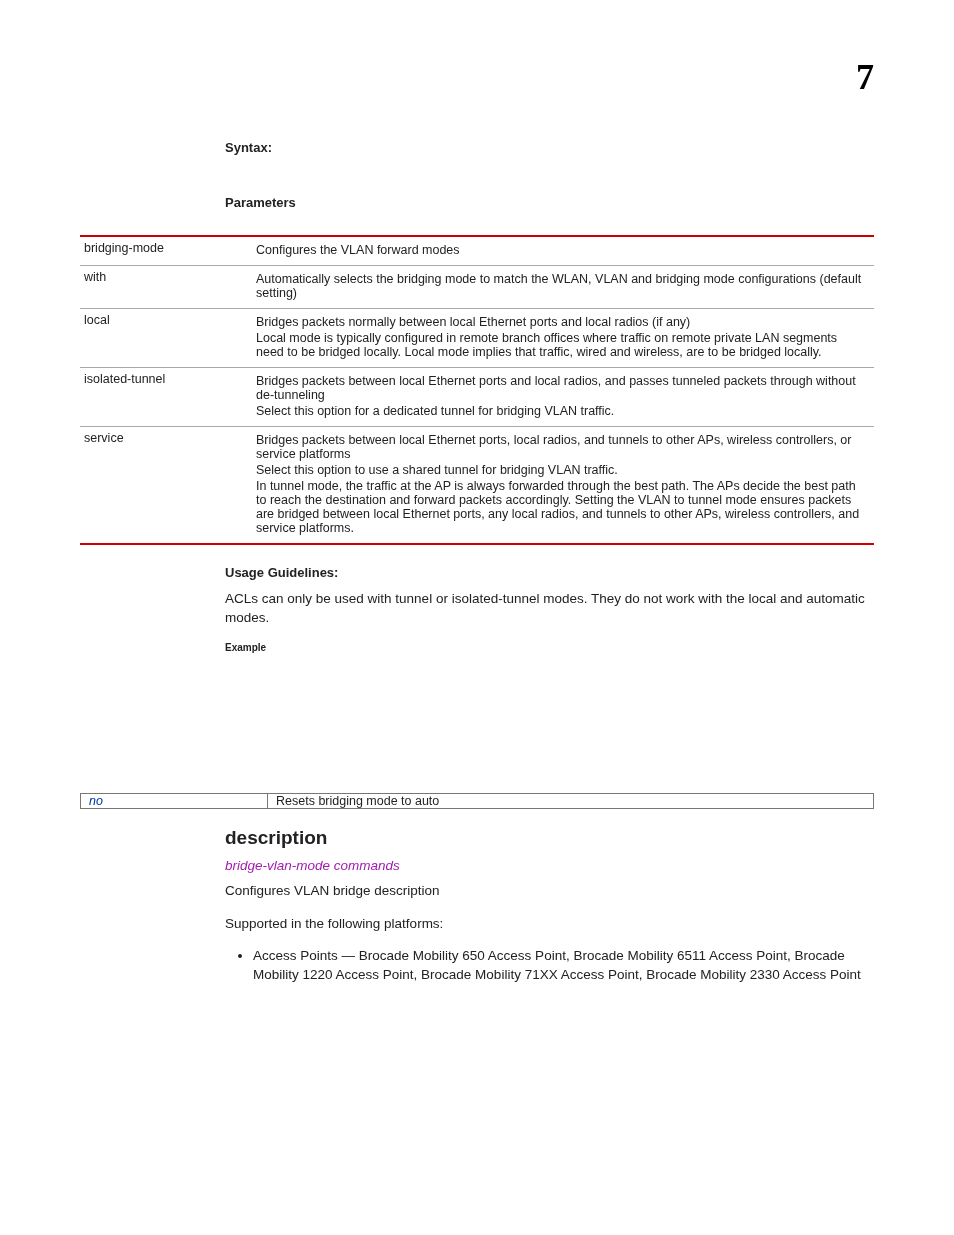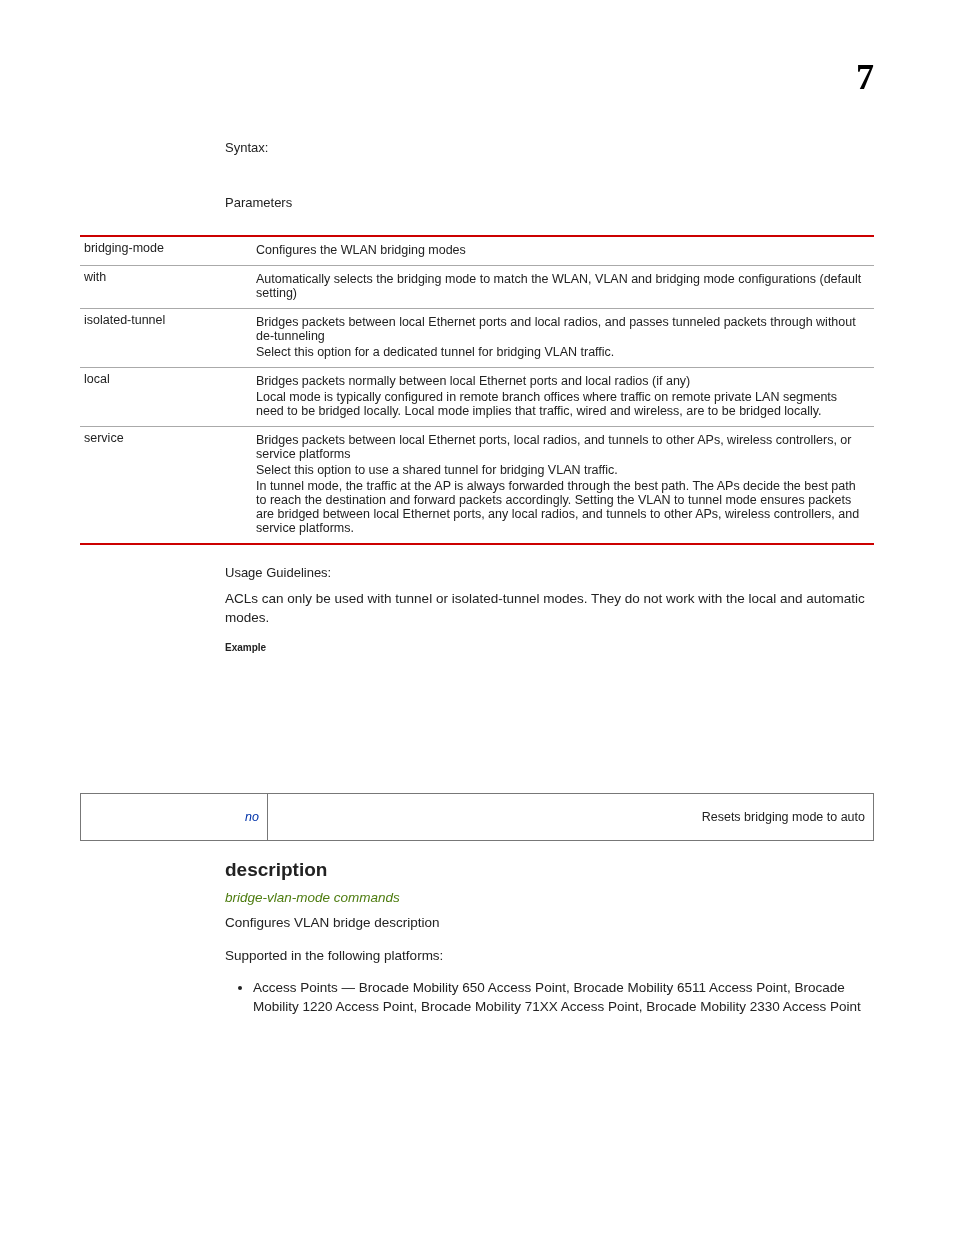--- a/index.html
+++ b/index.html
@@ -18,21 +18,21 @@
     right: 80px;
     font-size: 36px;
     font-weight: bold;
     font-family: "Times New Roman", serif;
     color: #000;
   }
   .indent-block {
     margin-left: 145px;
   }
   .section-label {
-    font-weight: normal;
+    font-weight: bold;
     font-size: 13px;
     margin-top: 30px;
     margin-bottom: 10px;
   }
   table.params {
     width: 100%;
     border-collapse: collapse;
     font-size: 12.5px;
     margin-top: 25px;
     margin-bottom: 20px;
@@ -67,33 +67,32 @@
   }
   table.related {
     width: 100%;
     border-collapse: collapse;
     font-size: 12.5px;
     margin-top: 8px;
     margin-bottom: 18px;
   }
   table.related td {
     border: 1px solid #777;
-    padding: 16px 8px;
+    padding: 0 8px;
     vertical-align: top;
-    text-align: right;
   }
   table.related td:first-child {
     width: 170px;
   }
   .link {
     color: #0033aa;
     font-style: italic;
   }
   .link-normal {
-    color: #4d7c0f;
+    color: #a21caf;
     font-style: italic;
     text-align: center;
   }
   .sub-heading {
     font-weight: bold;
     font-size: 19px;
     margin-top: 14px;
     margin-bottom: 8px;
   }
   ul.bullets {
@@ -121,41 +120,41 @@
 
 <div class="indent-block">
   <div class="section-label" style="margin-top:40px">Parameters</div>
 </div>
 
 <table class="params">
   <tbody>
       <tr>
     <td>bridging-mode</td>
     <td>
-          <p class="desc-para">Configures the WLAN bridging modes</p>
+          <p class="desc-para">Configures the VLAN forward modes</p>
         </td>
   </tr>
   <tr>
     <td>with</td>
     <td>
           <p class="desc-para">Automatically selects the bridging mode to match the WLAN, VLAN and bridging mode configurations (default setting)</p>
         </td>
   </tr>
   <tr>
+    <td>local</td>
+    <td>
+      <p class="desc-para">Bridges packets normally between local Ethernet ports and local radios (if any)</p>
+      <p class="desc-para">Local mode is typically configured in remote branch offices where traffic on remote private LAN segments need to be bridged locally. Local mode implies that traffic, wired and wireless, are to be bridged locally.</p>
+    </td>
+  </tr>
+  <tr>
     <td>isolated-tunnel</td>
     <td>
       <p class="desc-para">Bridges packets between local Ethernet ports and local radios, and passes tunneled packets through without de-tunneling</p>
       <p class="desc-para">Select this option for a dedicated tunnel for bridging VLAN traffic.</p>
-    </td>
-  </tr>
-  <tr>
-    <td>local</td>
-    <td>
-      <p class="desc-para">Bridges packets normally between local Ethernet ports and local radios (if any)</p>
-      <p class="desc-para">Local mode is typically configured in remote branch offices where traffic on remote private LAN segments need to be bridged locally. Local mode implies that traffic, wired and wireless, are to be bridged locally.</p>
     </td>
   </tr>
   <tr>
     <td>service</td>
     <td>
       <p class="desc-para">Bridges packets between local Ethernet ports, local radios, and tunnels to other APs, wireless controllers, or service platforms</p>
       <p class="desc-para">Select this option to use a shared tunnel for bridging VLAN traffic.</p>
       <p class="desc-para">In tunnel mode, the traffic at the AP is always forwarded through the best path. The APs decide the best path to reach the destination and forward packets accordingly. Setting the VLAN to tunnel mode ensures packets are bridged between local Ethernet ports, any local radios, and tunnels to other APs, wireless controllers, and service platforms.</p>
     </td>
   </tr>

